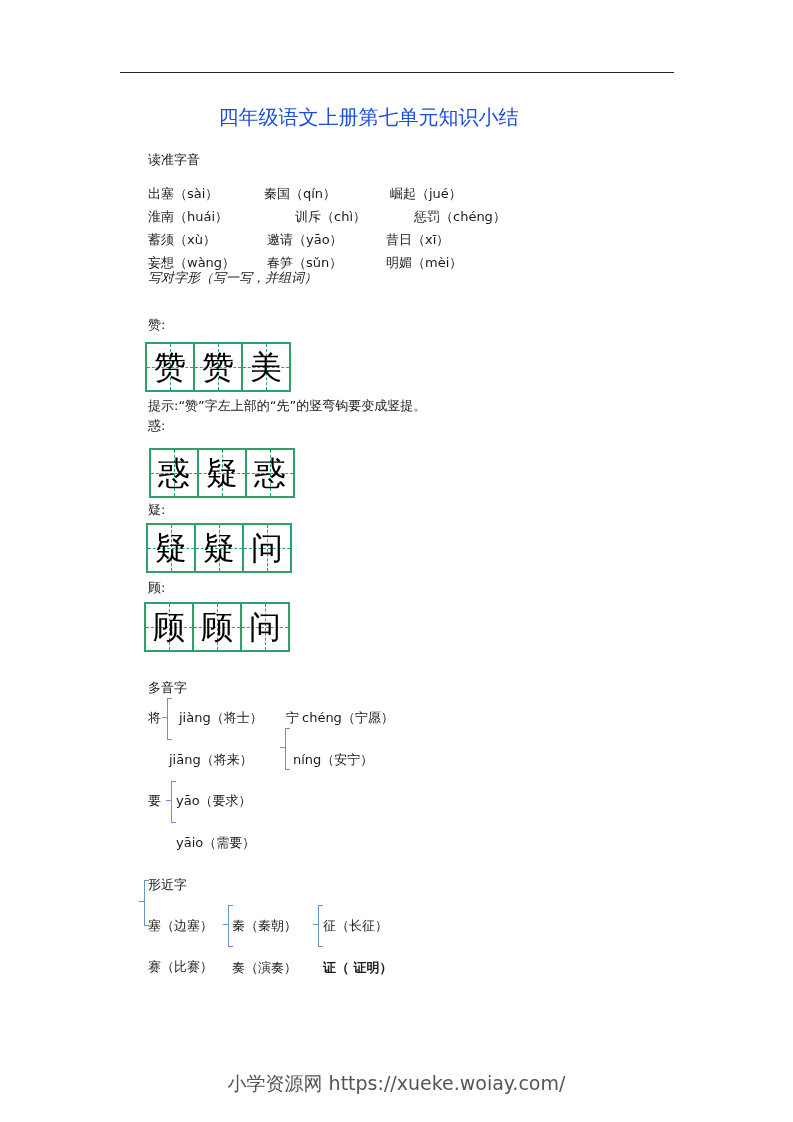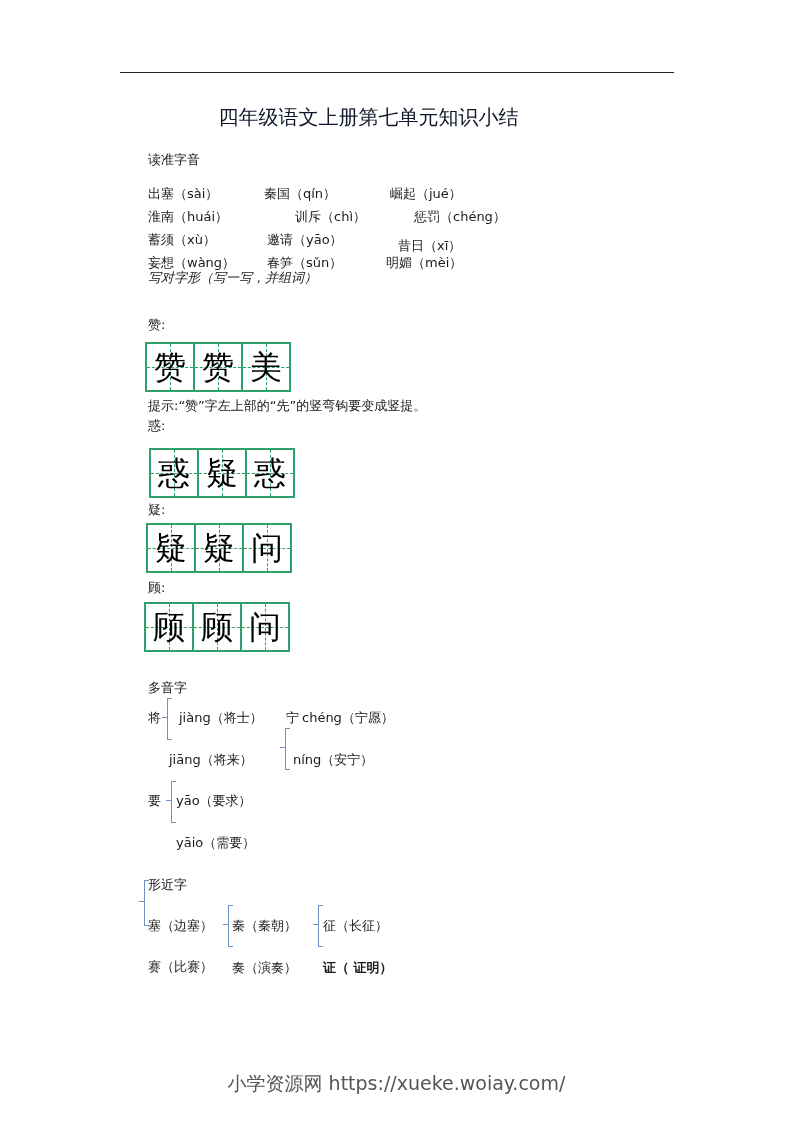--- a/index.html
+++ b/index.html
@@ -1,20 +1,20 @@
 <!DOCTYPE html>
 <html><head>
 <meta charset="utf-8">
 <style>
   html, body { margin:0; padding:0; background:#ffffff; }
   body { width:793px; height:1122px; position:relative; overflow:hidden;
          font-family:"DejaVu Sans", "Liberation Sans", sans-serif; color:#1a1a1a; }
   .abs { position:absolute; white-space:nowrap; }
   .rule { position:absolute; left:120px; top:72px; width:554px; height:1px; background:#222; }
-  .title { position:absolute; left:0; width:737px; top:104px; text-align:center; font-size:20px; color:#0f172a; }
+  .title { position:absolute; left:0; width:737px; top:104px; text-align:center; font-size:20px; color:#1d4ed8; }
   .t13 { font-size:13px; line-height:16px; }
   .grid { position:absolute; display:flex; }
   .cell { position:relative; width:46px; height:46px; border:2px solid #2ea06a; margin-right:-2px;
           box-sizing:content-box; display:flex; align-items:center; justify-content:center; }
   .cell .h { position:absolute; left:0; right:0; top:50%; height:0; border-top:1px dashed #2ea06a; }
   .cell .v { position:absolute; top:0; bottom:0; left:50%; width:0; border-left:1px dashed #2ea06a; }
   .cell .ch { position:relative; z-index:1; font-family:"DejaVu Serif","Liberation Serif",serif; font-size:32px; color:#000; line-height:1; }
   .brace { position:absolute; border:1px solid #6b93c4; border-right:none; width:4px; }
   .brace-tick { position:absolute; height:1px; width:5px; background:#6b93c4; }
   .footer { position:absolute; left:0; width:793px; top:1071px; text-align:center; font-size:19px; color:#555; }
@@ -30,21 +30,21 @@
 <div class="abs t13" style="left:148px;top:186px;">出塞（sài）</div>
 <div class="abs t13" style="left:264px;top:186px;">秦国（qín）</div>
 <div class="abs t13" style="left:390px;top:186px;">崛起（jué）</div>
 
 <div class="abs t13" style="left:148px;top:209px;">淮南（huái）</div>
 <div class="abs t13" style="left:295px;top:209px;">训斥（chì）</div>
 <div class="abs t13" style="left:414px;top:209px;">惩罚（chéng）</div>
 
 <div class="abs t13" style="left:148px;top:232px;">蓄须（xù）</div>
 <div class="abs t13" style="left:267px;top:232px;">邀请（yāo）</div>
-<div class="abs t13" style="left:386px;top:238px;margin-left:12px;">昔日（xī）</div>
+<div class="abs t13" style="left:386px;top:232px;">昔日（xī）</div>
 
 <div class="abs t13" style="left:148px;top:255px;">妄想（wàng）</div>
 <div class="abs t13" style="left:267px;top:255px;">春笋（sǔn）</div>
 <div class="abs t13" style="left:386px;top:255px;">明媚（mèi）</div>
 
 <div class="abs t13" style="left:148px;top:270px;font-style:italic;">写对字形（写一写，并组词）</div>
 
 <div class="abs t13" style="left:148px;top:317px;">赞:</div>
 <div class="grid" style="left:145px;top:342px;">
   <div class="cell">

